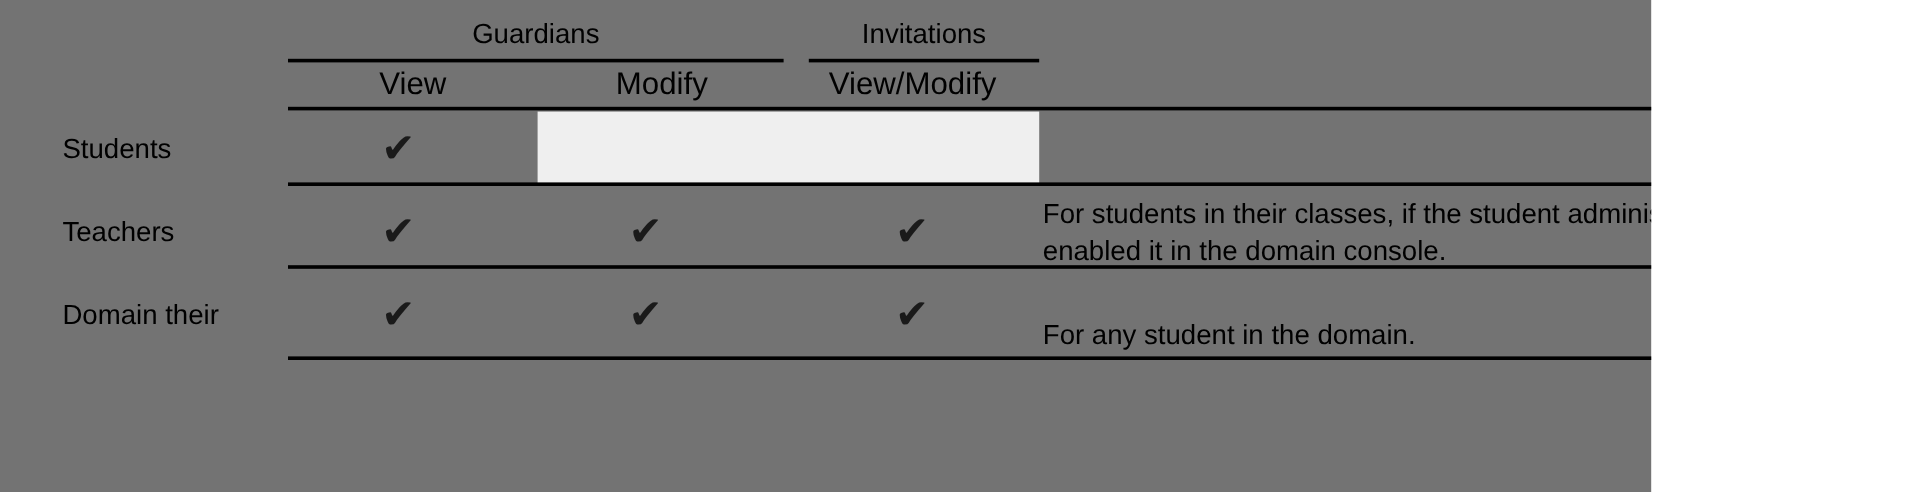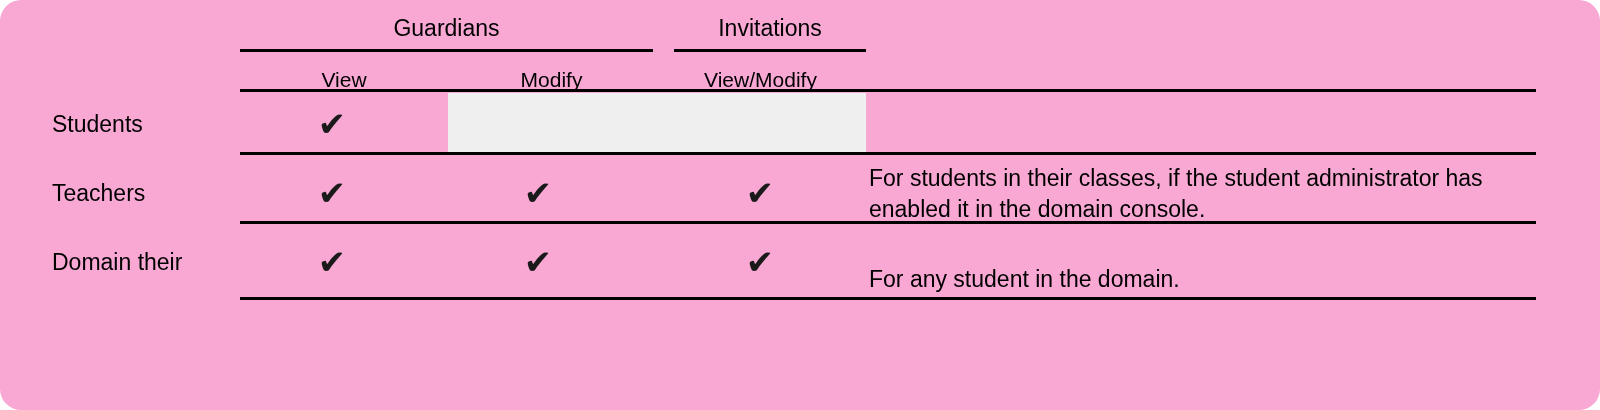--- a/index.html
+++ b/index.html
@@ -7,25 +7,24 @@
     padding: 0;
     background: #ffffff;
   }
   body {
     font-family: "Liberation Sans", sans-serif;
     color: #000000;
     -webkit-font-smoothing: antialiased;
   }
   #canvas {
     position: relative;
-    width: 1600px;
+    width: 1376px;
     height: 410px;
-    background: #f9a8d4;
+    background: #737373;
     overflow: hidden;
-    border-radius: 21px;
   }
 
   
   .rule {
     position: absolute;
     background: #000000;
     height: 3px;
   }
 
   
@@ -34,22 +33,22 @@
     top: 14px;
     font-size: 23px;
     line-height: 28px;
     text-align: center;
     white-space: nowrap;
   }
 
   
   .sub-label {
     position: absolute;
-    top: 66px;
-    font-size: 21px;
+    top: 55px;
+    font-size: 26px;
     line-height: 28px;
     text-align: center;
     white-space: nowrap;
   }
 
   
   .row-label {
     position: absolute;
     left: 52px;
     font-size: 23px;

